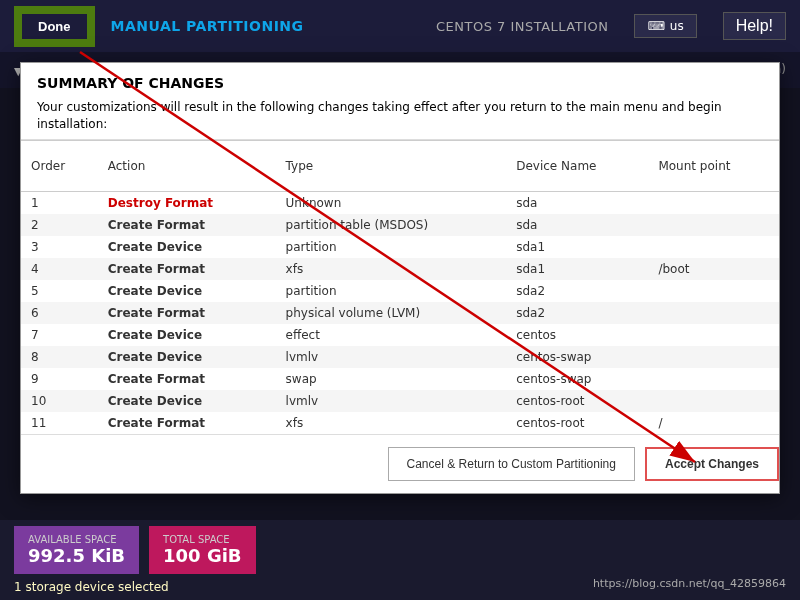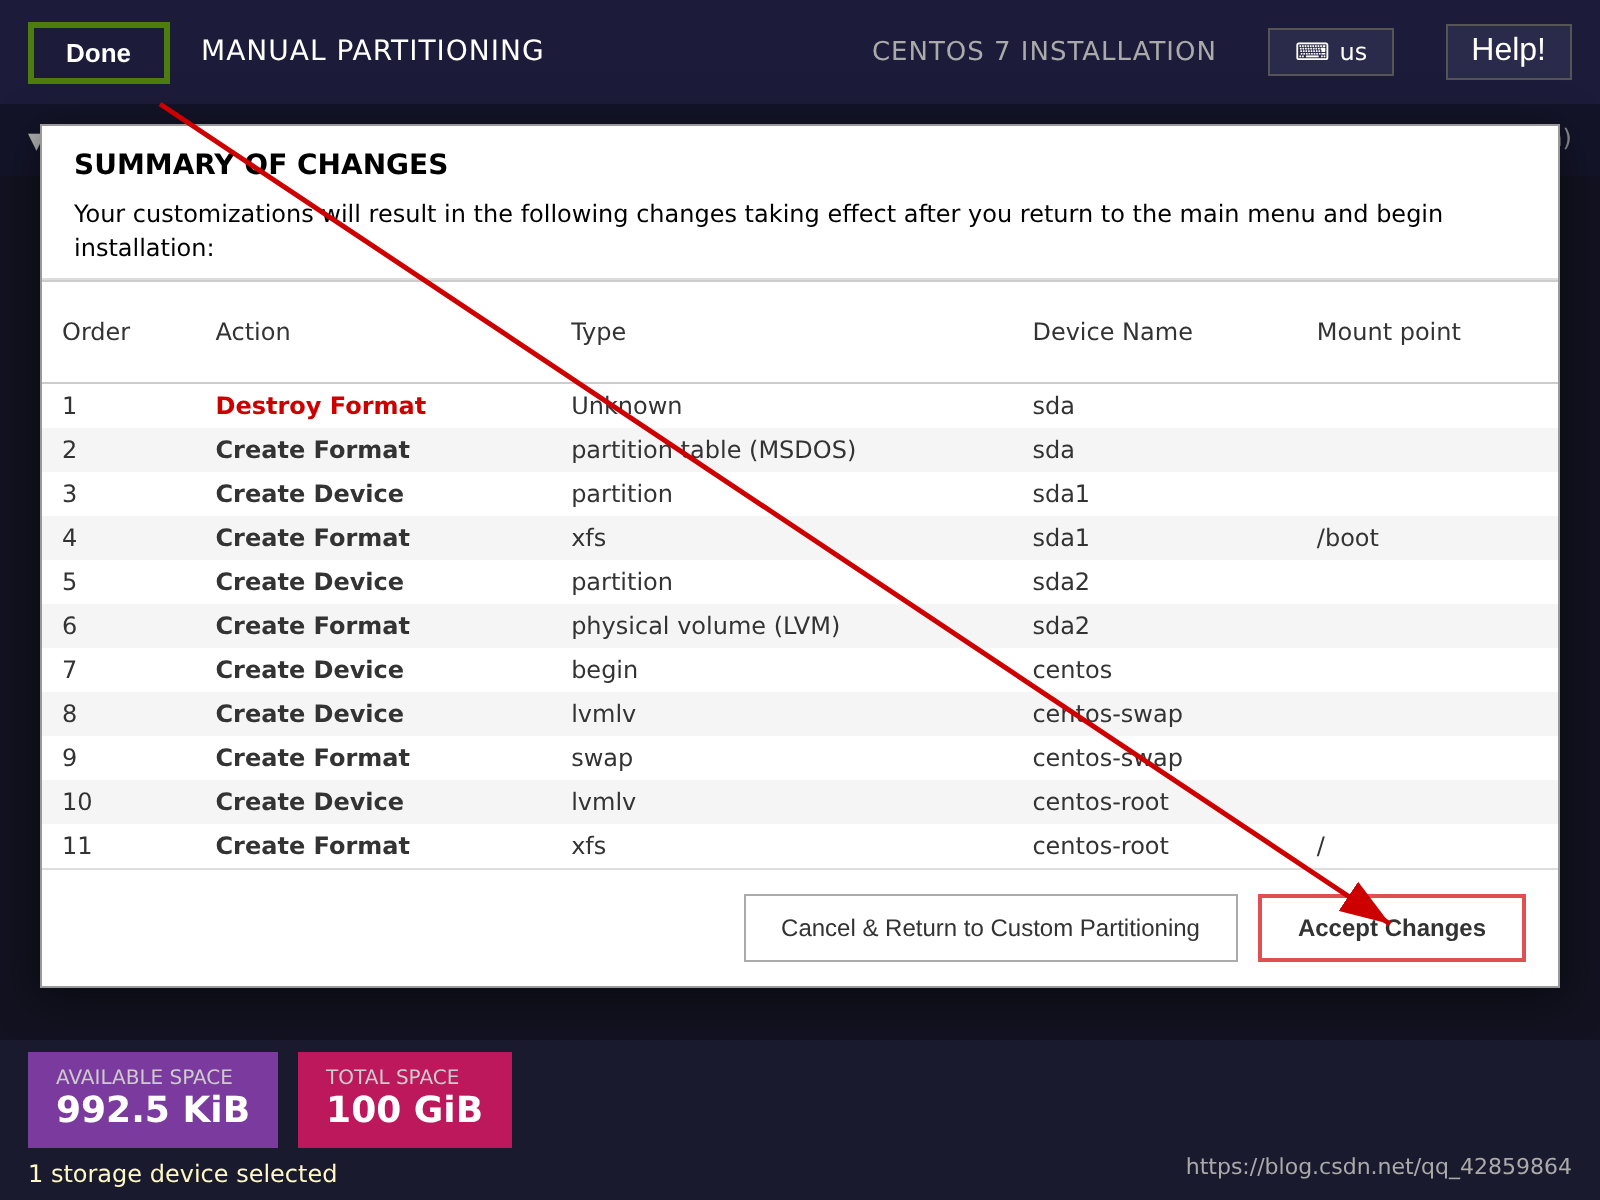--- a/index.html
+++ b/index.html
@@ -21,29 +21,29 @@
       background: #1c1c3a;
       padding: 8px 14px;
       height: 52px;
     }
     .top-left {
       display: flex;
       align-items: center;
       gap: 16px;
     }
     .top-title {
-      color: #ffffff;
+      color: #0ea5e9;
       font-size: 14px;
-      font-weight: normal;
+      font-weight: bold;
       letter-spacing: 0.5px;
       text-transform: uppercase;
     }
     .done-btn {
       background: #1c1c3a;
-      border: 3px solid #4d7c0f;
+      border: 8px solid #4d7c0f;
       color: #fff;
       padding: 5px 16px;
       font-size: 13px;
       cursor: pointer;
       font-weight: bold;
     }
     .top-right {
       display: flex;
       align-items: center;
       gap: 26px;
@@ -181,21 +181,21 @@
     .action-cell {
       color: #c66000;
       font-weight: bold;
     }
     .action-cell.destroy {
       color: #cc0000;
     }
 
     
     .modal-footer {
-      padding: 12px 16px;
+      padding: 12px 0;
       display: flex;
       justify-content: flex-end;
       gap: 10px;
       border-top: 1px solid #ddd;
       background: #fff;
     }
     .cancel-btn {
       background: #fff;
       border: 1px solid #aaa;
       color: #333;
@@ -354,21 +354,21 @@
           <tr>
       <td>6</td>
       <td class="action-cell">Create Format</td>
       <td>physical volume (LVM)</td>
       <td>sda2</td>
       <td></td>
     </tr>
           <tr>
       <td>7</td>
       <td class="action-cell">Create Device</td>
-      <td>begin</td>
+      <td>effect</td>
       <td>centos</td>
       <td></td>
     </tr>
           <tr>
       <td>8</td>
       <td class="action-cell">Create Device</td>
       <td>lvmlv</td>
       <td>centos-swap</td>
       <td></td>
     </tr>

